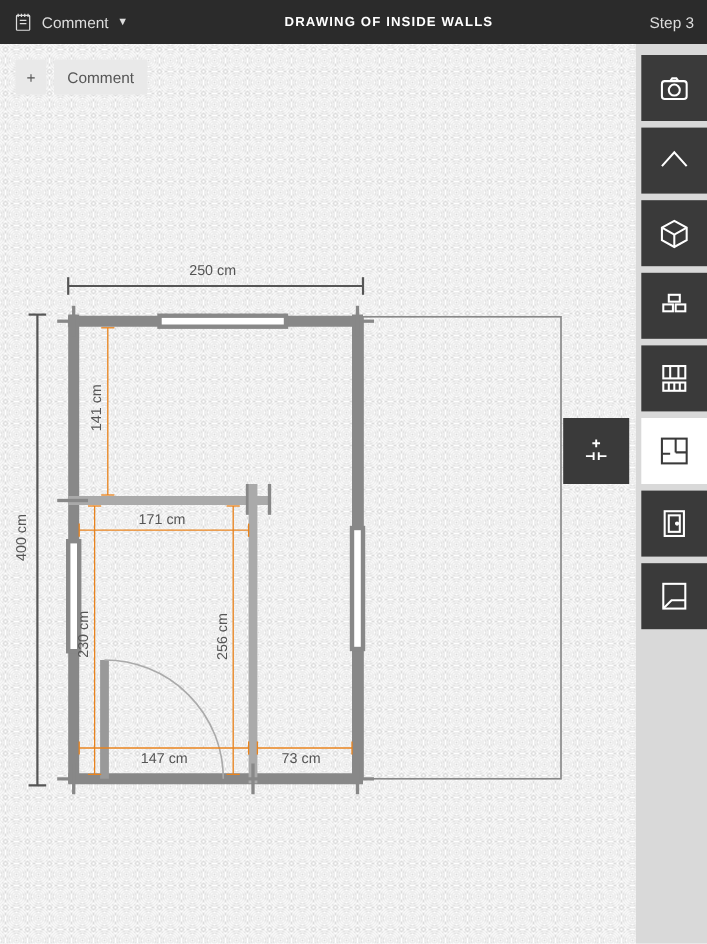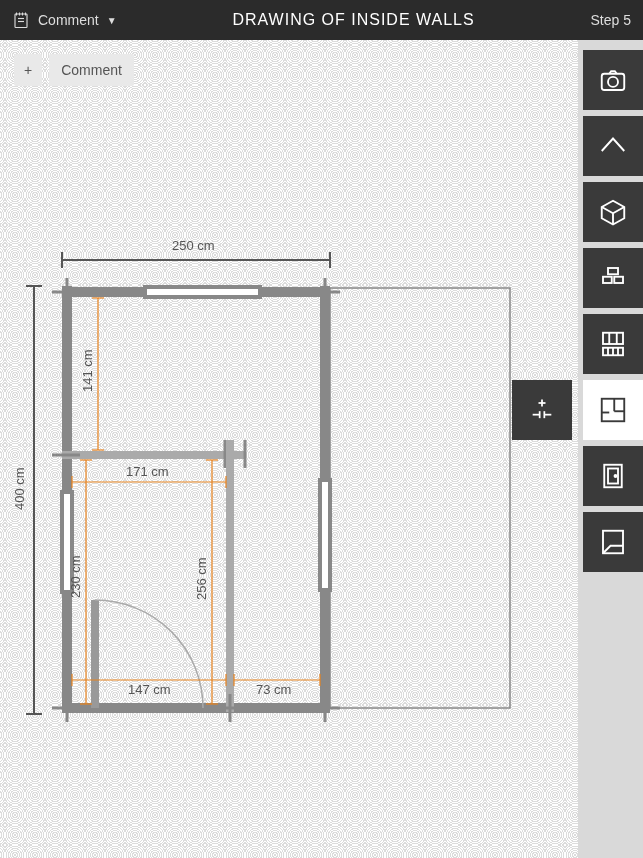--- a/index.html
+++ b/index.html
@@ -1,18 +1,18 @@
 <!DOCTYPE html>
 <html><head>
 <meta charset="utf-8">
 <style>
 html,body{margin:0;padding:0;width:643px;height:858px;font-family:Helvetica,Arial,sans-serif;background:#fff;}
 .topbar{height:40px;background:#2b2b2b;color:#ddd;display:flex;align-items:center;padding:0 12px;font-size:14px;}
 .topbar .left{display:flex;align-items:center;gap:8px;}
-.topbar .center{flex:1;text-align:center;letter-spacing:1px;font-size:16px;color:#fff;}
+.topbar .center{flex:1;text-align:center;letter-spacing:1px;font-size:12px;color:#fff;font-weight:bold;}
 .topbar .right{font-size:14px;}
 .notepad-icon{width:18px;height:18px;fill:none;stroke:#ddd;stroke-width:1.5;}
 .caret{font-size:10px;color:#ddd;}
 .body{display:flex;height:818px;}
 .canvas-area{flex:1;position:relative;background:repeating-radial-gradient(circle,#dcdcdc 0 1px,transparent 1px 2px);background-size:20px 20px;background-position:5px 5px;}
 .toolbar-top{position:absolute;top:14px;left:14px;display:flex;gap:7px;}
 .btn{background:#e9e9e9;border:0;padding:8px 12px;font-size:14px;color:#555;cursor:pointer;border-radius:2px;}
 .btn.small{padding:8px 10px;}
 .sidebar{width:65px;background:#d9d9d9;display:flex;flex-direction:column;align-items:flex-end;padding-top:10px;position:relative;}
 .side-btn{width:60px;height:60px;background:#3a3a3a;margin-bottom:6px;display:flex;align-items:center;justify-content:center;cursor:pointer;}
@@ -44,21 +44,21 @@
         <line x1="10" y1="2" x2="10" y2="6"></line>
         <line x1="14" y1="2" x2="14" y2="6"></line>
         <line x1="18" y1="2" x2="18" y2="6"></line>
         <line x1="8" y1="10" x2="16" y2="10"></line>
         <line x1="8" y1="14" x2="16" y2="14"></line>
       </svg>
     <span>Comment</span>
     <span class="caret">▼</span>
   </div>
   <div class="center">DRAWING OF INSIDE WALLS</div>
-  <div class="right">Step 5</div>
+  <div class="right">Step 3</div>
 </div>
 
 <div class="body">
   <div class="canvas-area">
     <div class="toolbar-top">
       <button class="btn small">+</button>
       <button class="btn">Comment</button>
     </div>
 
     <svg class="plan" width="578" height="818">

